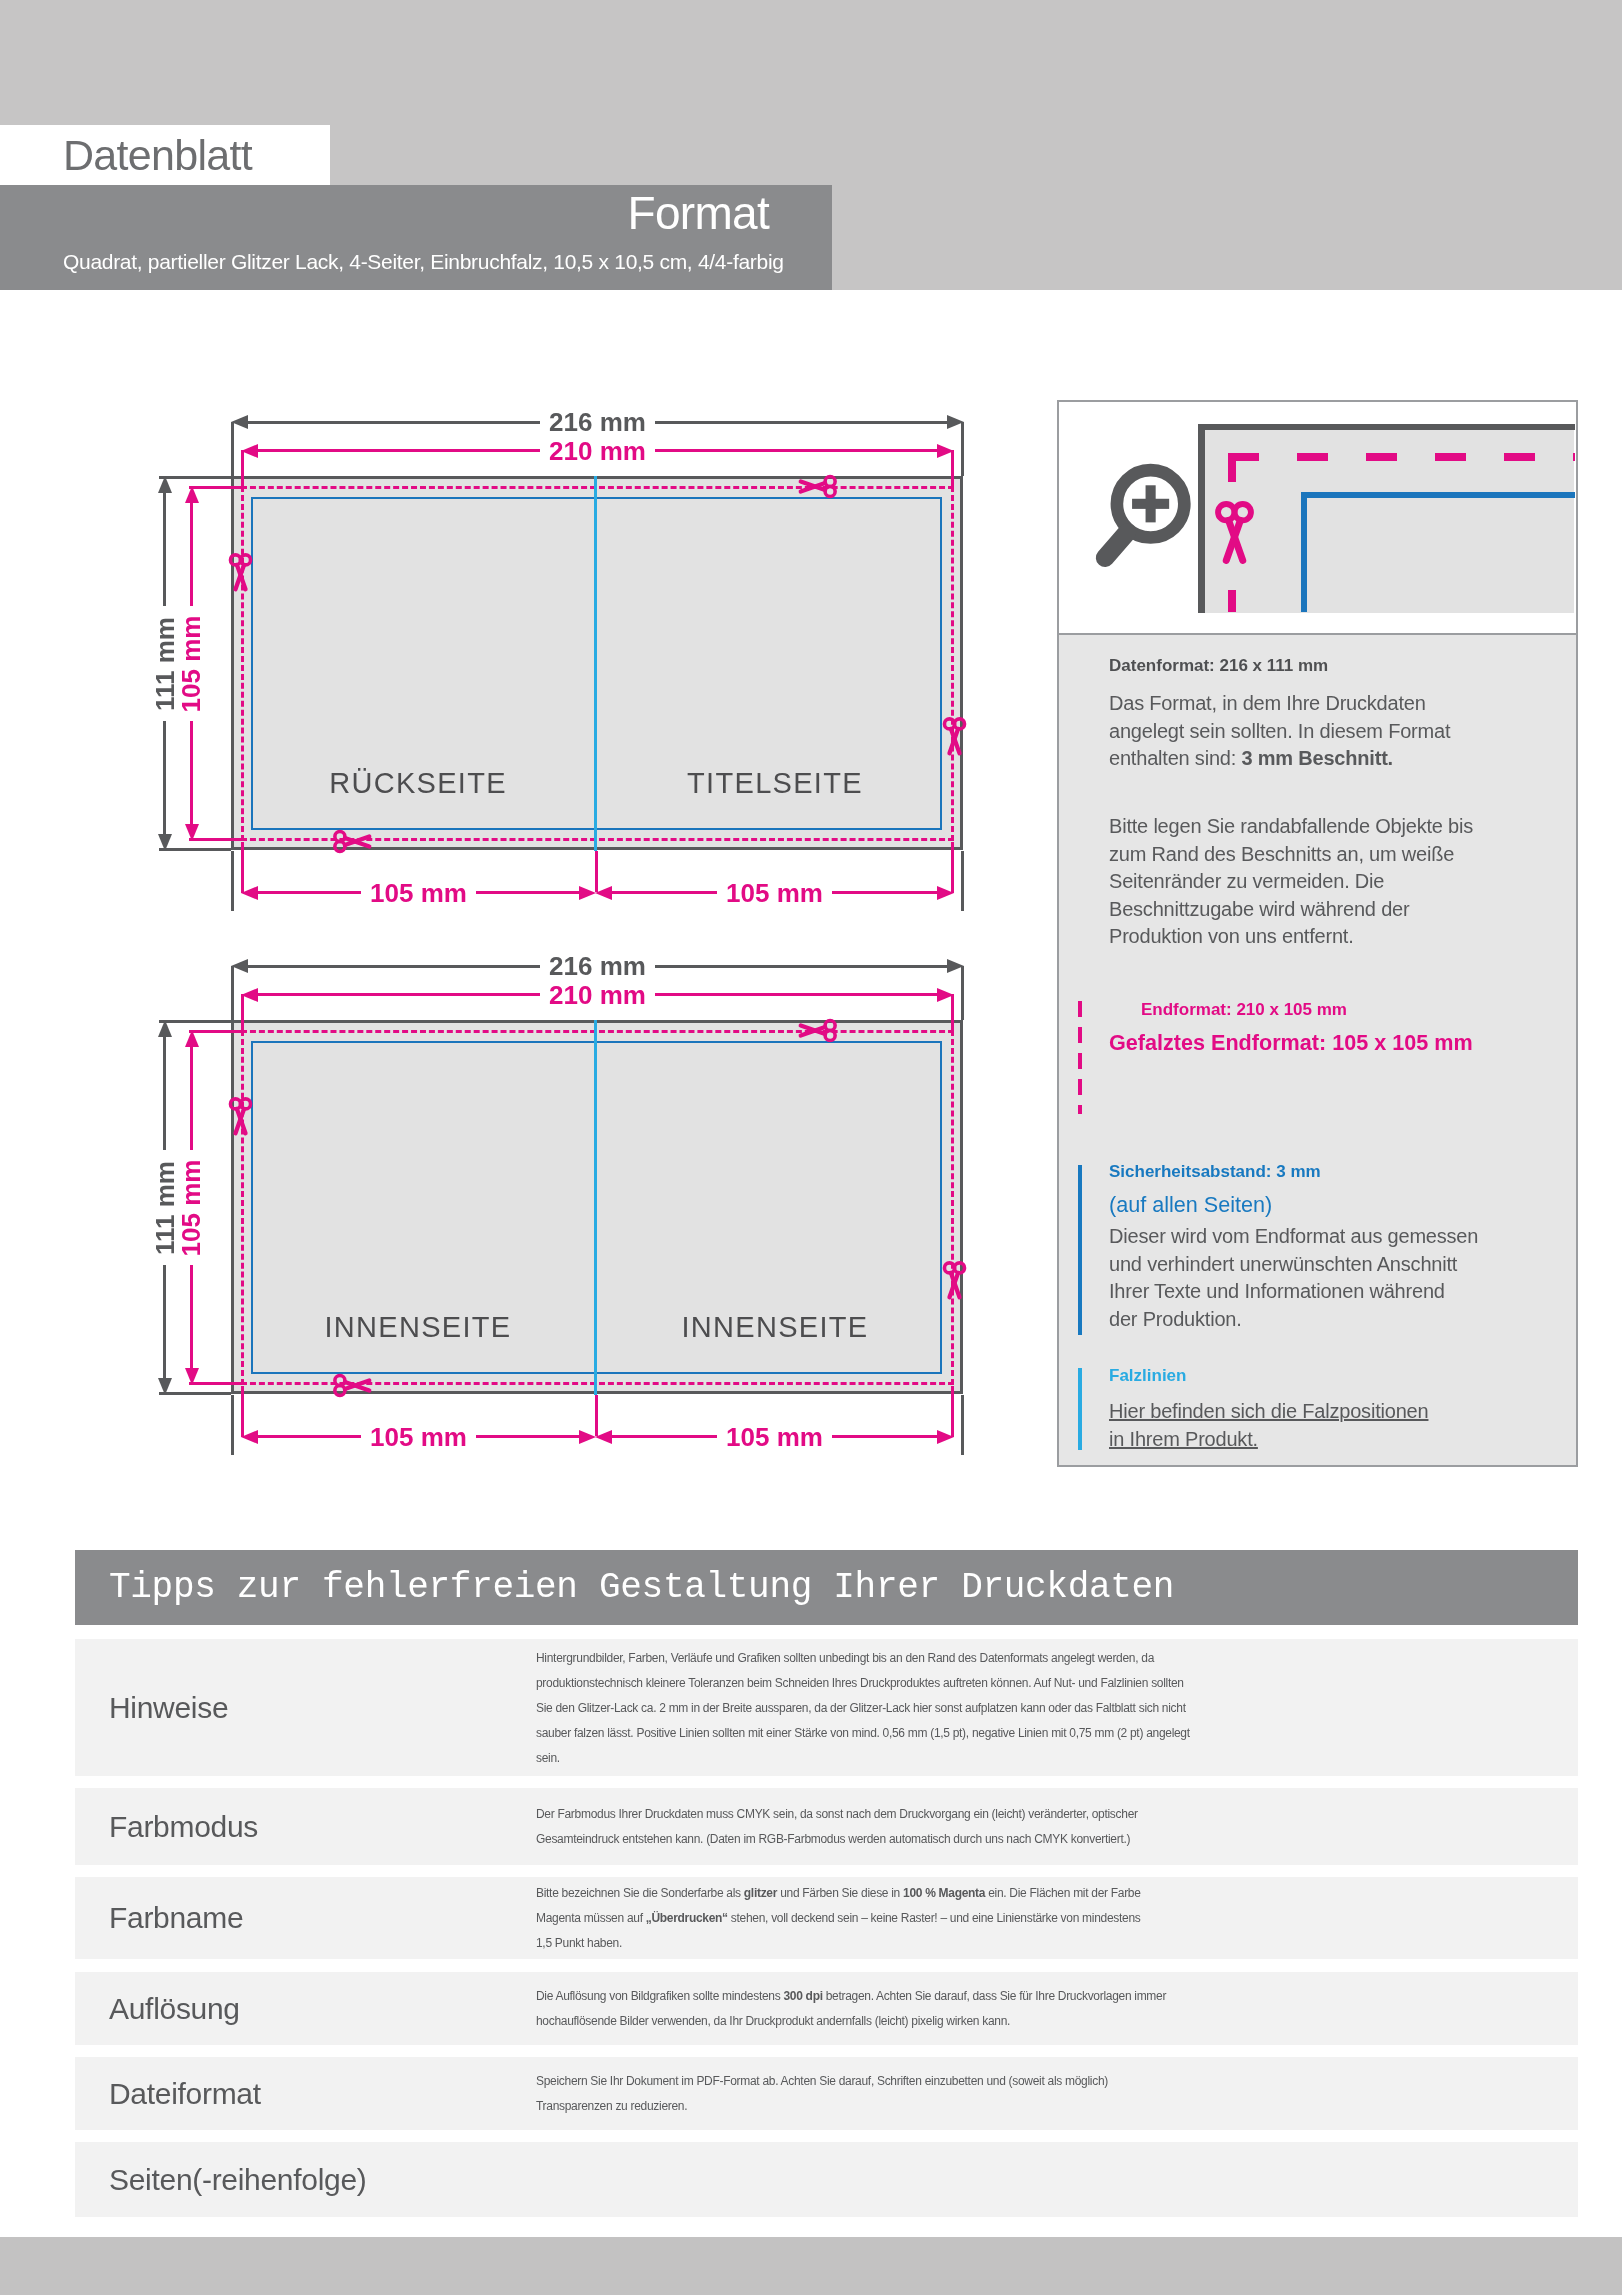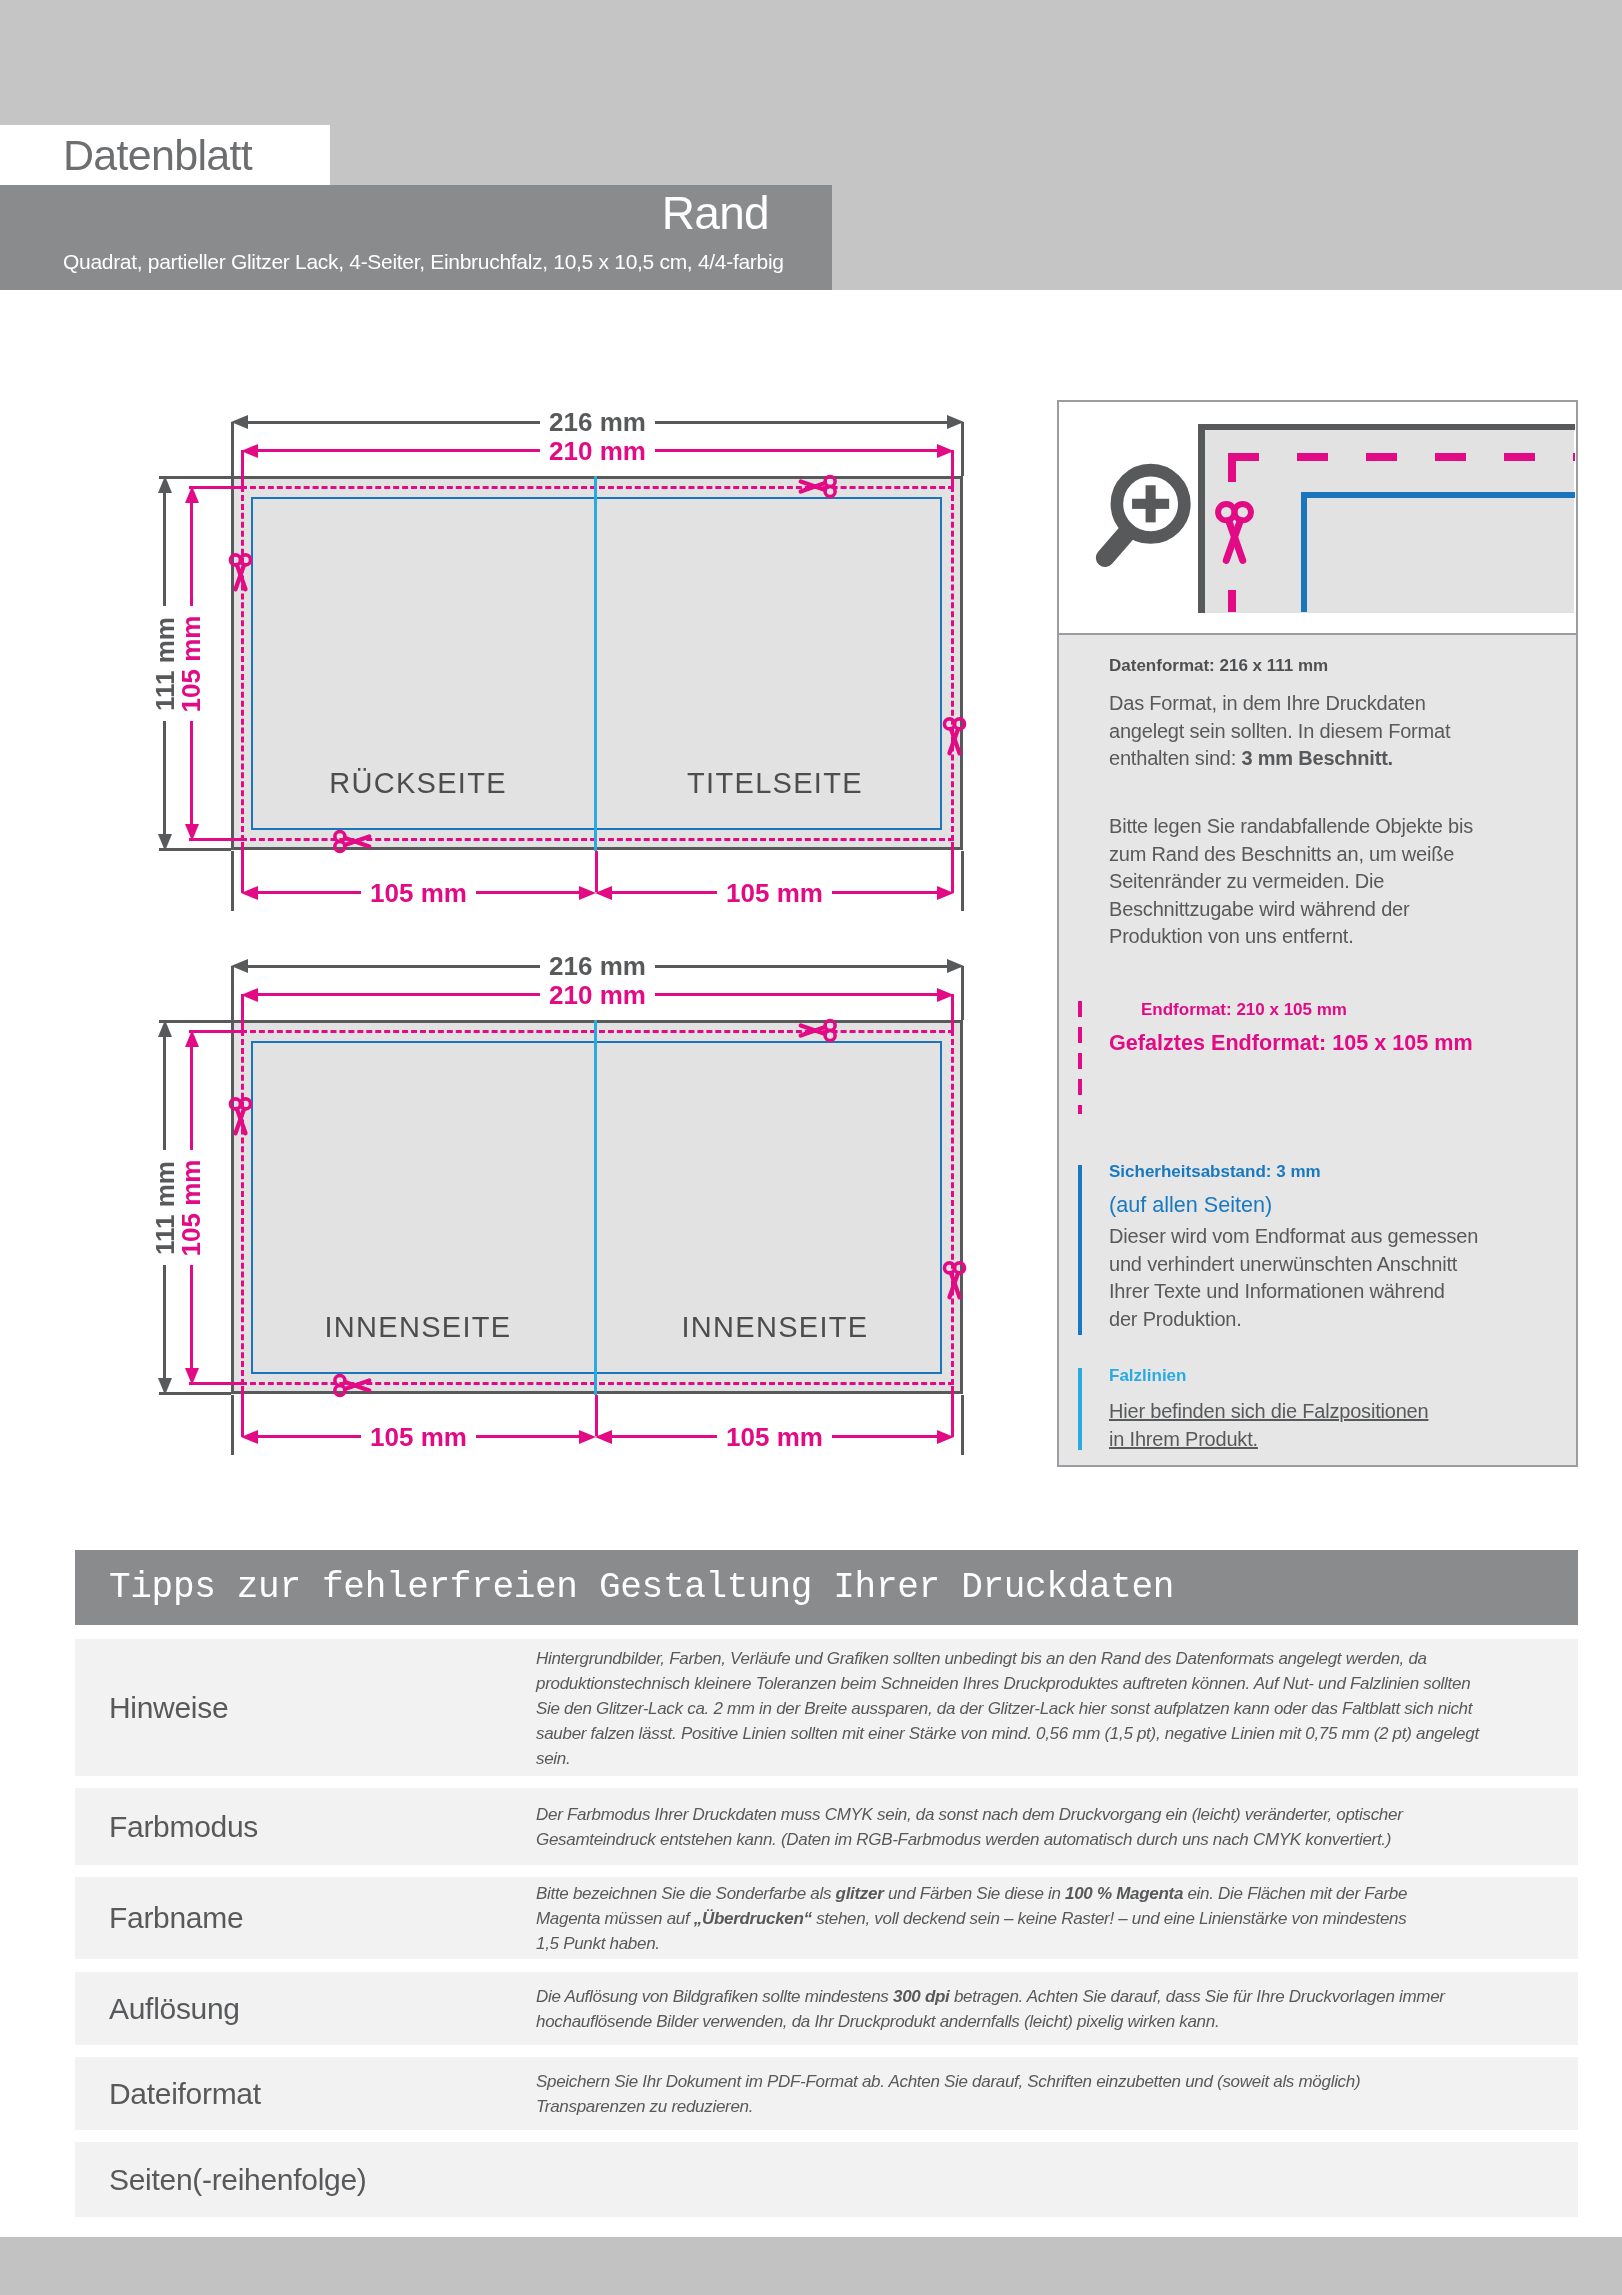--- a/index.html
+++ b/index.html
@@ -130,42 +130,42 @@
   .m-blue{background:#1879c0;} .m-cyan{background:var(--cyan);}
 
   
   .tips-band{position:absolute;left:75px;top:1550px;width:1503px;height:75px;background:var(--band);
              display:flex;align-items:center;font-family:Liberation Mono, monospace;}
   .tips-band span{color:#fff;font-size:36px;letter-spacing:-0.3px;padding-left:34px;white-space:nowrap;}
   .row{position:absolute;left:75px;width:1503px;background:var(--rowbg);}
   .row .rlab{position:absolute;left:34px;top:50%;transform:translateY(-50%);
              font-size:30px;color:var(--dark);letter-spacing:-0.3px;white-space:nowrap;}
   .row .rbody{position:absolute;left:461px;top:50%;transform:translateY(-50%);width:1021px;
-              font-size:17px;line-height:25px;letter-spacing:-0.3px;color:var(--dark);white-space:pre-line;font-style:italic;}
+              font-size:12px;line-height:25px;letter-spacing:-0.3px;color:var(--dark);white-space:pre-line;}
   .row b{font-weight:bold;}
   .r0{top:1639px;height:137px;}
   .r1{top:1788px;height:77px;}
   .r2{top:1877px;height:82px;}
   .r3{top:1972px;height:73px;}
   .r4{top:2057px;height:73px;}
   .r5{top:2142px;height:75px;}
 
   .footer{position:absolute;left:0;top:2237px;width:1623px;height:59px;background:#c3c2c2;}
 </style>
 </head>
 <body>
 
 <div class="page">
 
   <div class="hdr-bg"></div>
   <div class="hdr-white">
     <span>Datenblatt</span>
   </div>
   <div class="hdr-band">
-    <div class="hdr-product">Rand</div>
+    <div class="hdr-product">Format</div>
     <div class="hdr-sub">Quadrat, partieller Glitzer Lack, 4-Seiter, Einbruchfalz, 10,5 x 10,5 cm, 4/4-farbig</div>
   </div>
 
   <div class="diagram diag1">
     <div class="d-rect"></div>
     <div class="d-dashed"></div>
     <div class="d-blue"></div>
     <div class="d-fold"></div>
     <div class="d-fold-ext"></div>
 

